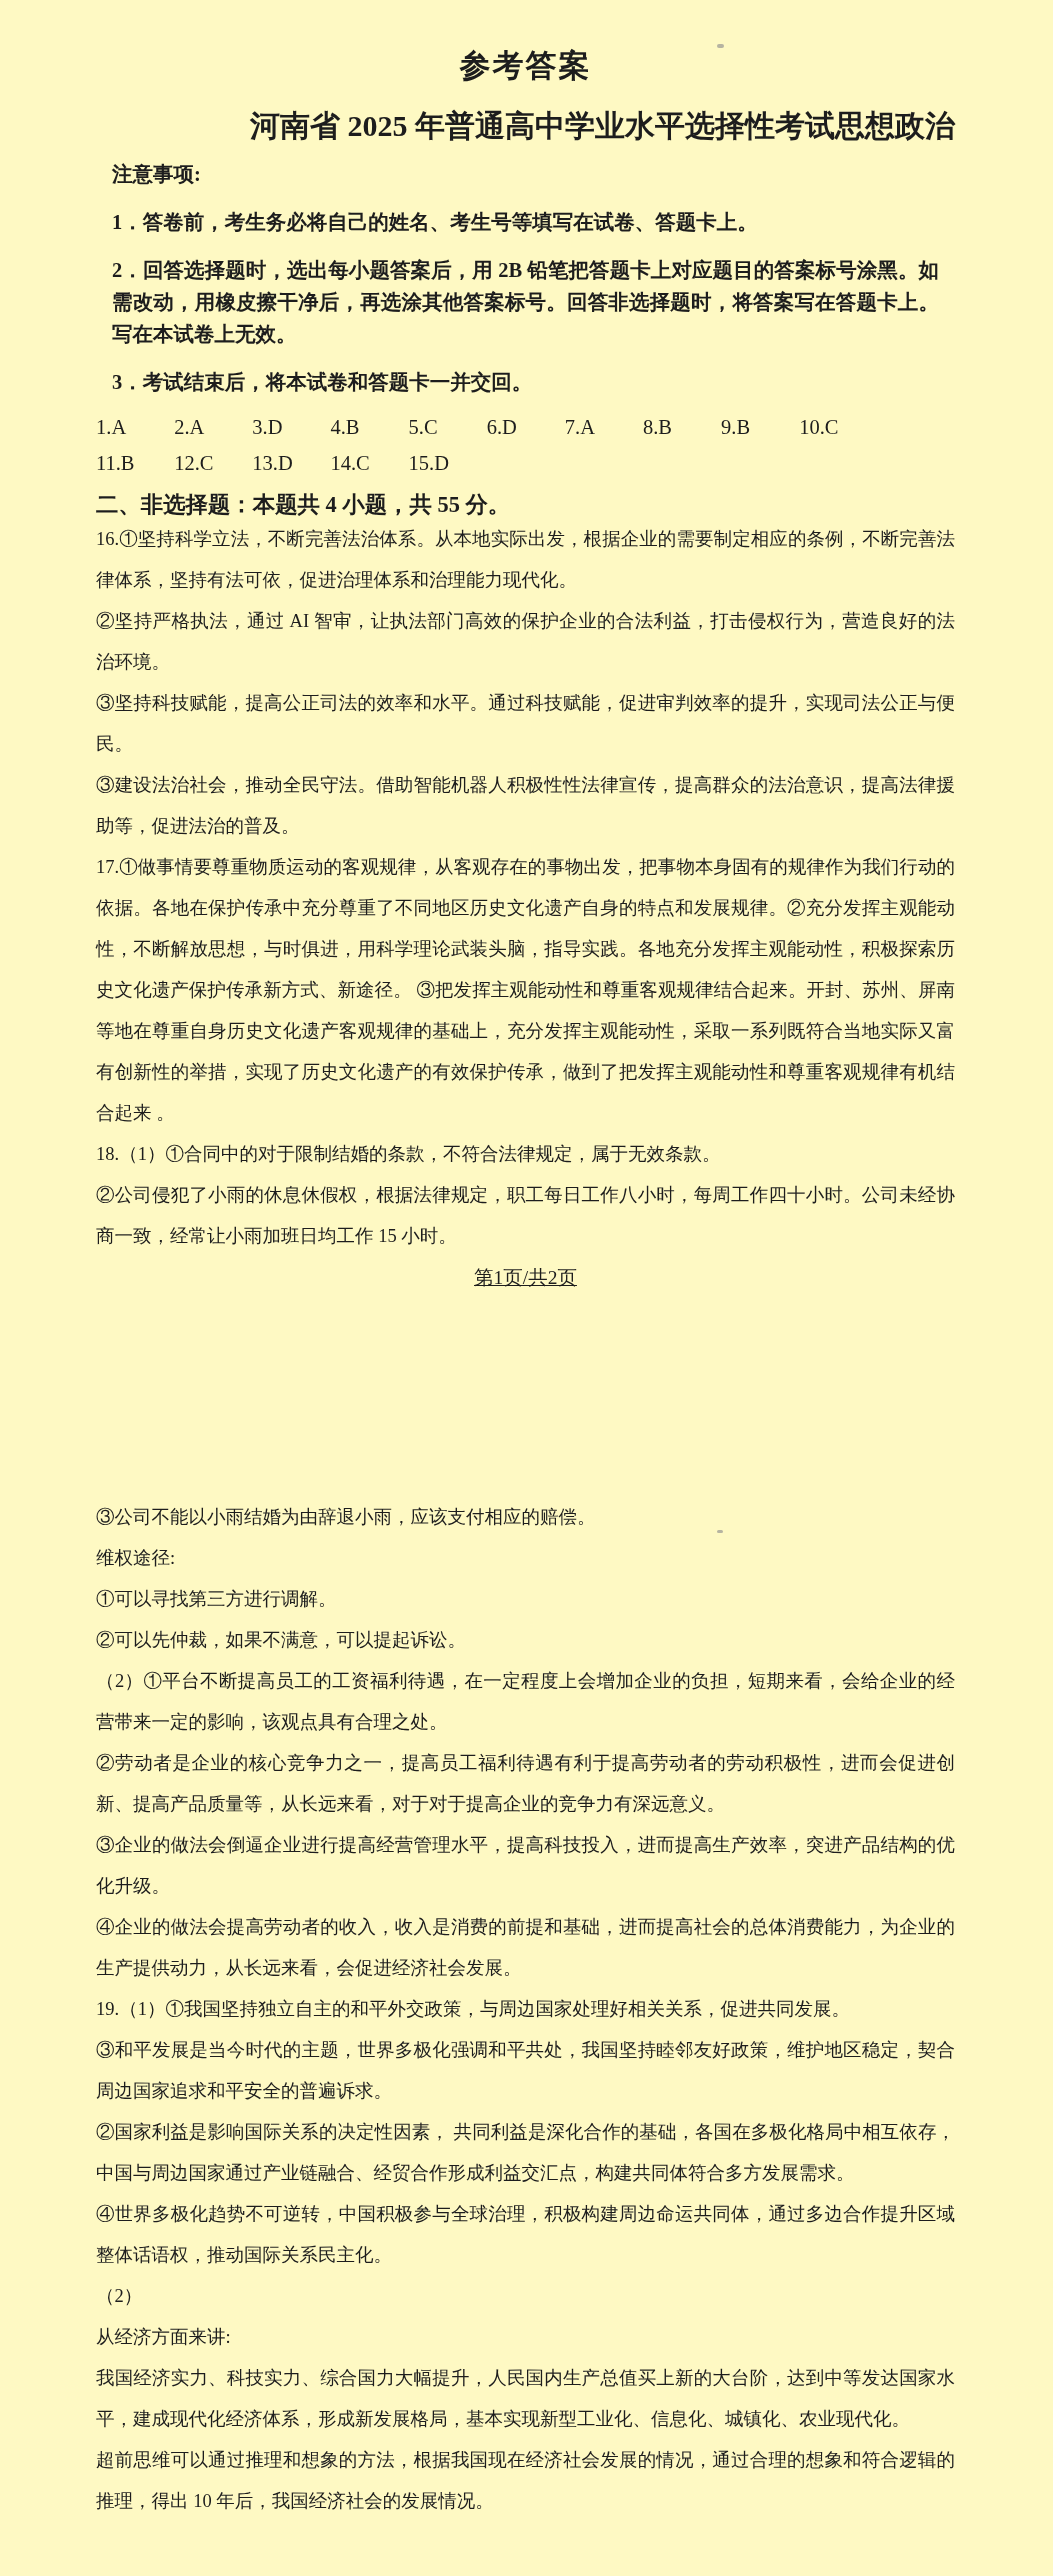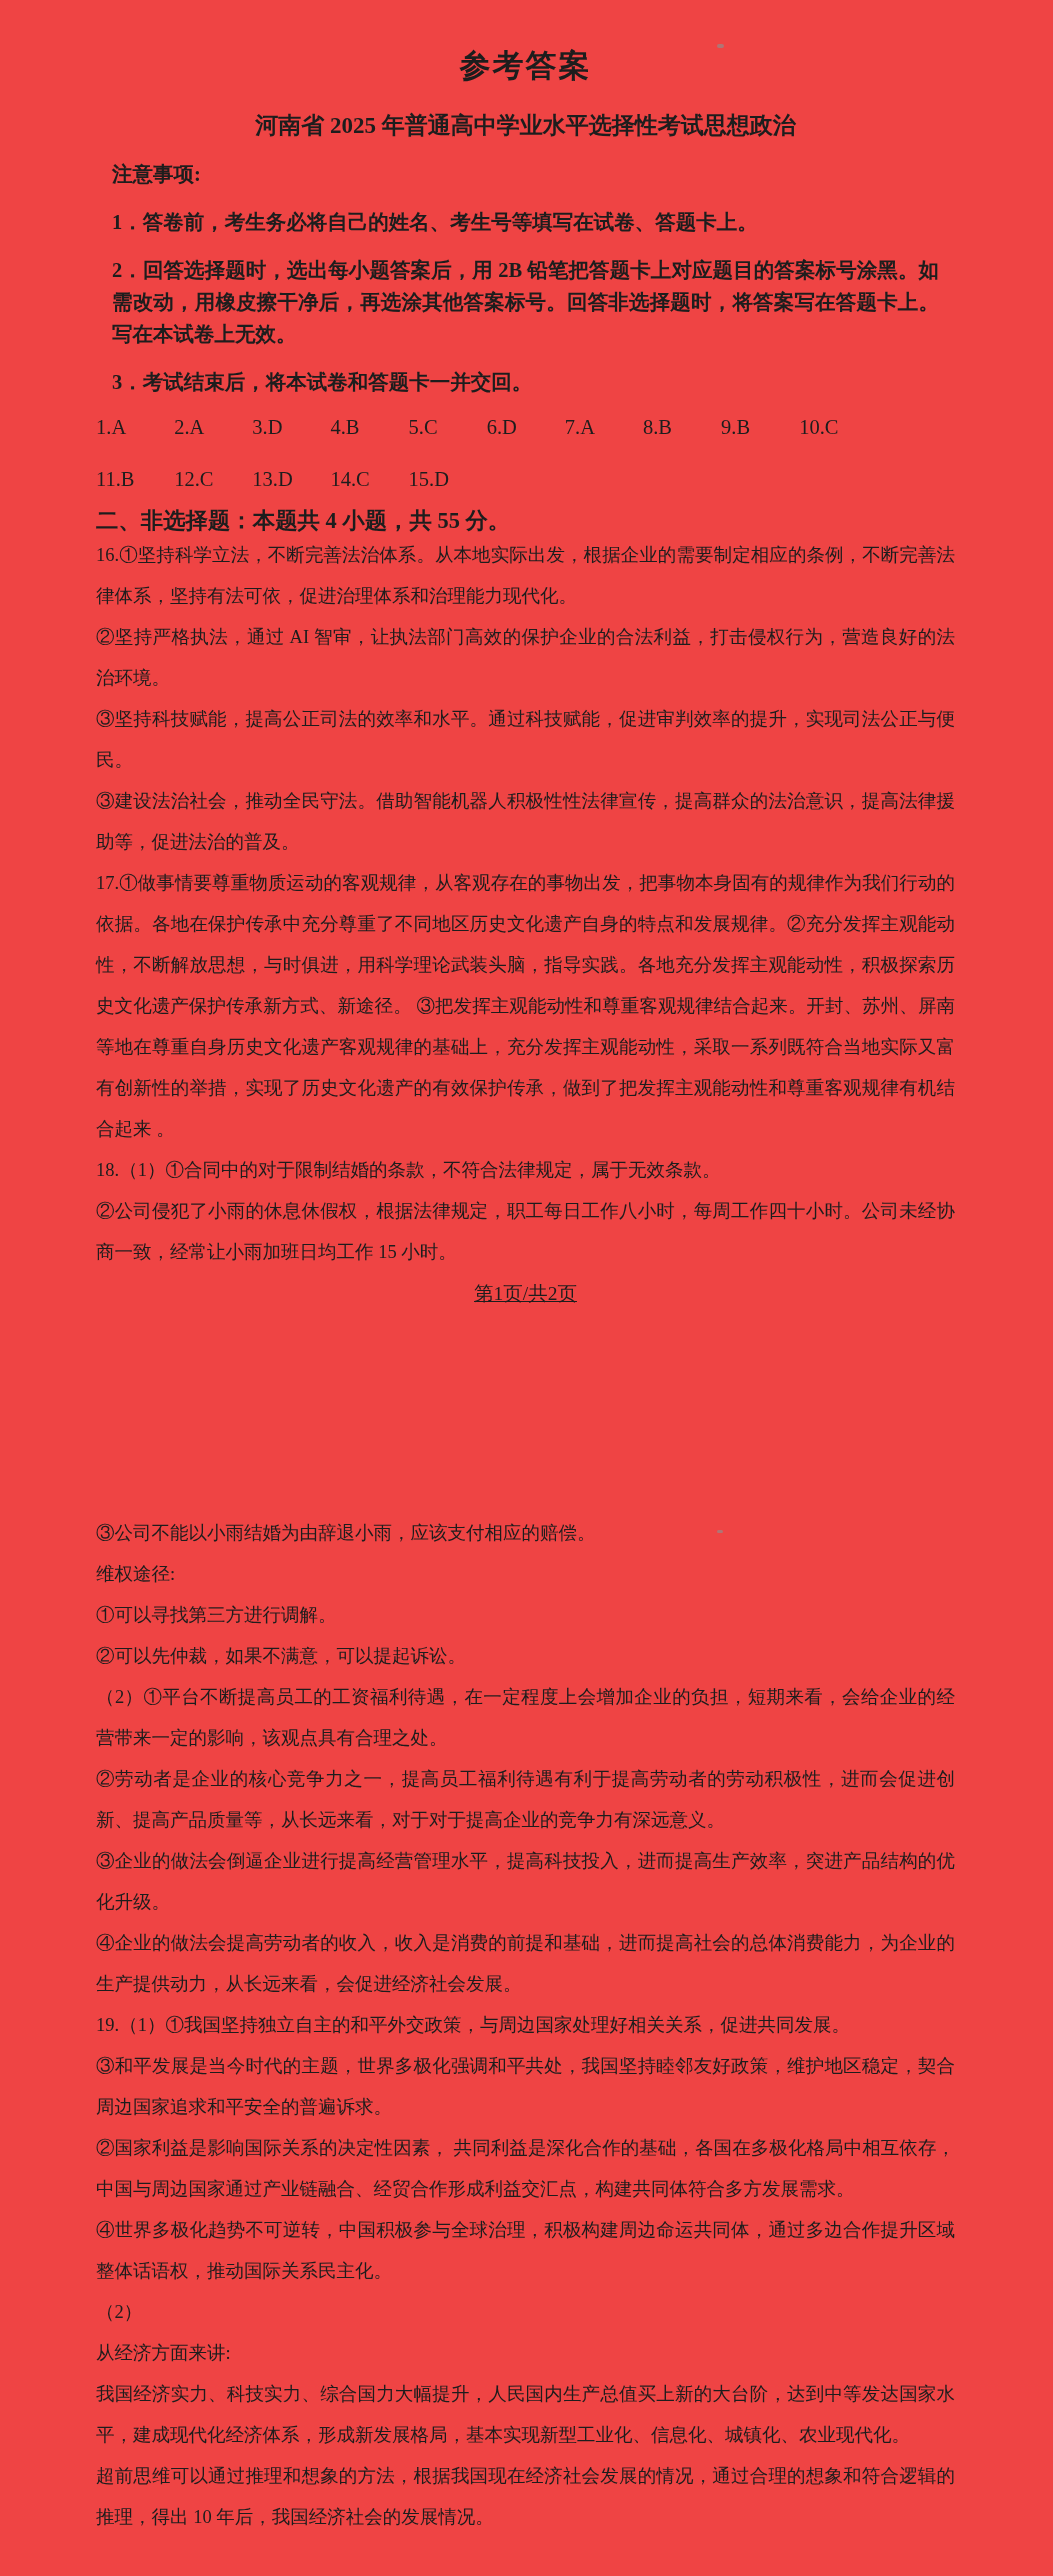--- a/index.html
+++ b/index.html
@@ -5,60 +5,60 @@
   html, body { margin: 0; padding: 0; }
   body {
     width: 1053px;
     background: #f6f6f4;
     font-family: "Liberation Serif", "DejaVu Serif", serif;
   }
   .sheet {
     position: relative;
     width: 1053px;
     height: 2576px;
-    background: #ef4444;
+    background: #fef9c3;
     color: #1d1d1d;
     overflow: hidden;
   }
   .inner {
     padding-left: 96px;
     padding-right: 98px;
   }
   .doc-title {
     margin: 0;
     padding-top: 47px;
     text-align: center;
     font-size: 31px;
     line-height: 37px;
     font-weight: bold;
     letter-spacing: 2px;
   }
   .doc-subtitle {
     margin: 25px 0 0 0;
-    text-align: center;
-    font-size: 23px;
+    text-align: right;
+    font-size: 30px;
     line-height: 33px;
     font-weight: bold;
   }
   .notice {
     margin-top: 7.8px;
     font-size: 20.5px;
     line-height: 32px;
     font-weight: bold;
     text-align: justify;
   }
   .notice p { margin: 16px; }
   .answers {
     margin-top: 13.7px;
     font-size: 20.5px;
     line-height: 26px;
     font-weight: normal;
     white-space: nowrap;
   }
-  .answers.row2 { margin-top: 26px; }
+  .answers.row2 { margin-top: 10px; }
   .answers span {
     display: inline-block;
     width: 73px;
     white-space: nowrap;
   }
   .sec2-heading {
     margin: 11.7px 0 0 0;
     font-size: 22.4px;
     line-height: 33px;
     font-weight: bold;

